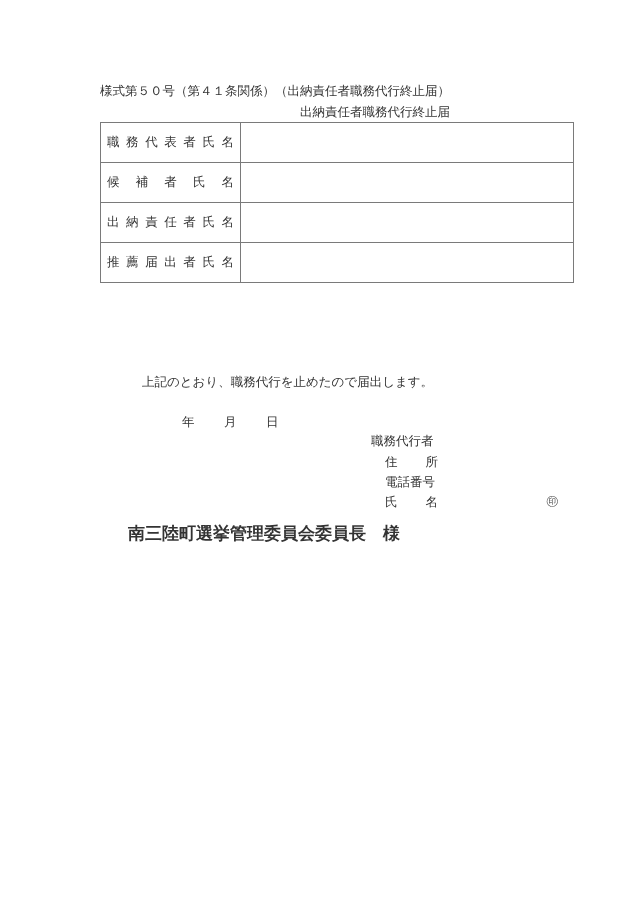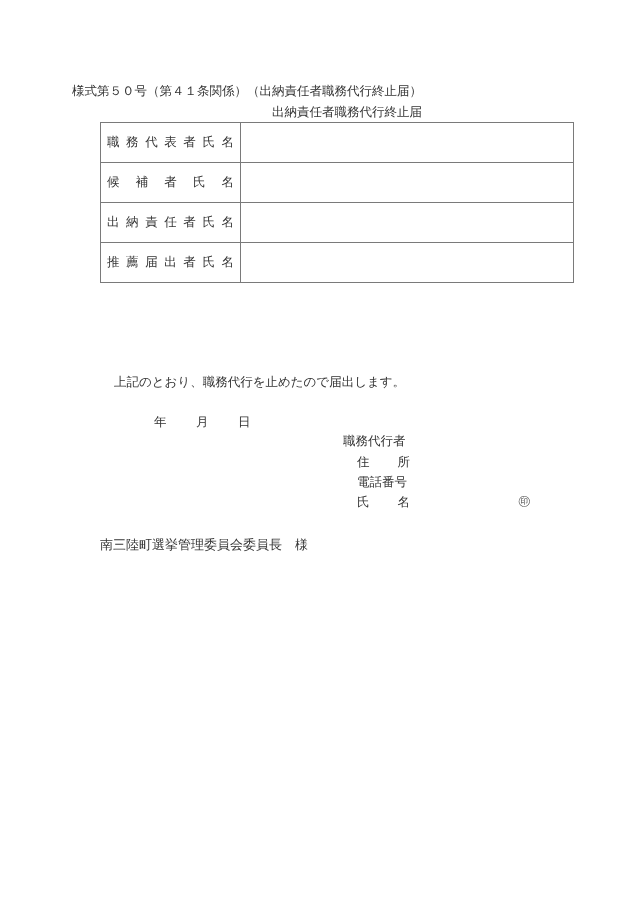--- a/index.html
+++ b/index.html
@@ -4,21 +4,21 @@
 <style>
   html, body { margin: 0; padding: 0; }
   body {
     width: 630px; height: 915px;
     background: #ffffff;
     position: relative;
     font-family: "DejaVu Sans", "Liberation Sans", sans-serif;
     color: #333333;
     overflow: hidden;
   }
-  .abs { position: absolute; white-space: nowrap; }
+  .abs { position: absolute; white-space: nowrap; margin-left: 28px; }
   .form-id { left: 72px; top: 83px; font-size: 12.5px; }
   .form-title { left: 272px; top: 104px; font-size: 12.5px; }
   table.form-table {
     position: absolute; left: 100px; top: 122px;
     width: 474px; border-collapse: collapse;
   }
   table.form-table td {
     border: 1px solid #7a7a7a;
     height: 39px; padding: 0;
   }
@@ -29,21 +29,21 @@
   td.value-cell { width: 332px; }
   .spread { display: flex; justify-content: space-between; padding-right: 6px; }
   .tight { font-size: 12px; }
   .statement { left: 114px; top: 374px; font-size: 12.5px; text-align: right; }
   .date-line { left: 154px; top: 414px; font-size: 12.5px; }
   .date-line span { display: inline-block; }
   .agent-title { left: 343px; top: 433px; font-size: 12.5px; text-align: right; }
   .agent-field { left: 357px; font-size: 12.5px; }
   .agent-field.spread2 { width: 53px; display: flex; justify-content: space-between; }
   .seal { left: 518px; top: 493px; font-size: 12.5px; }
-  .addressee { left: 100px; top: 536px; font-size: 13px; }
+  .addressee { left: 100px; top: 522px; font-size: 17px; font-weight: bold; }
 </style>
 </head>
 <body>
 
 <div class="abs form-id">様式第５０号（第４１条関係）（出納責任者職務代行終止届）</div>
 <div class="abs form-title">出納責任者職務代行終止届</div>
 
 <table class="form-table">
   <tbody>
       <tr>

